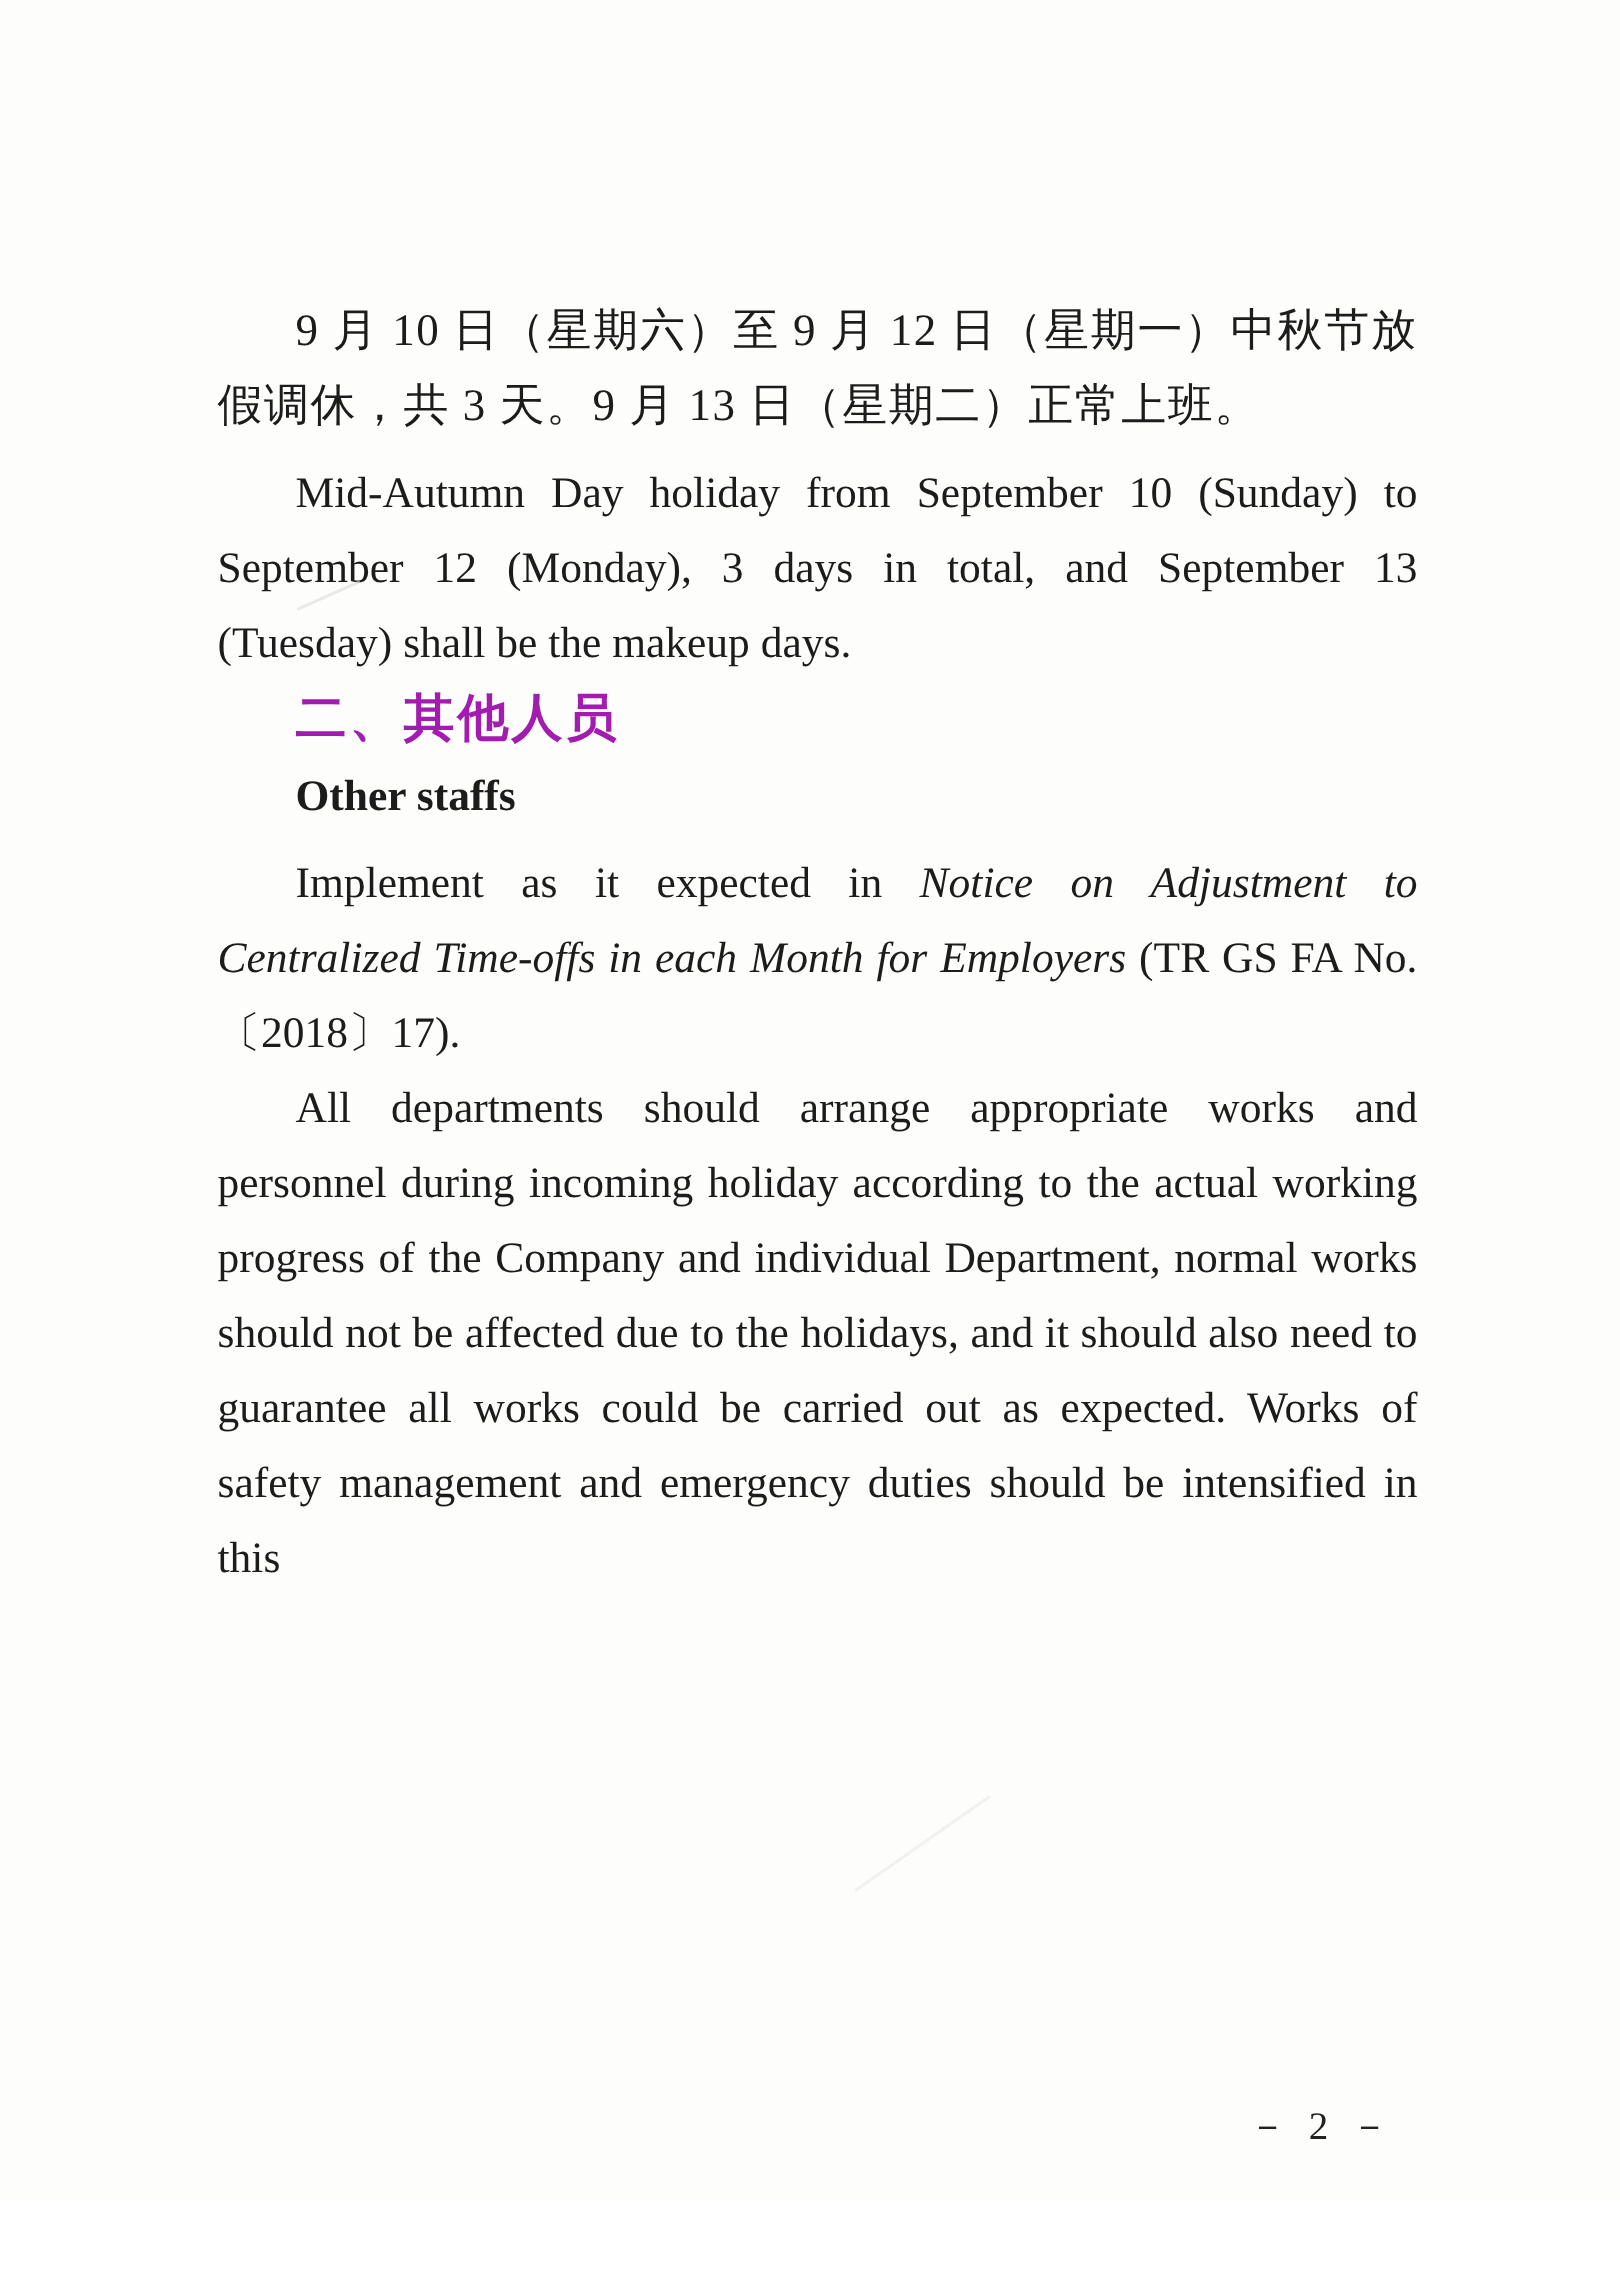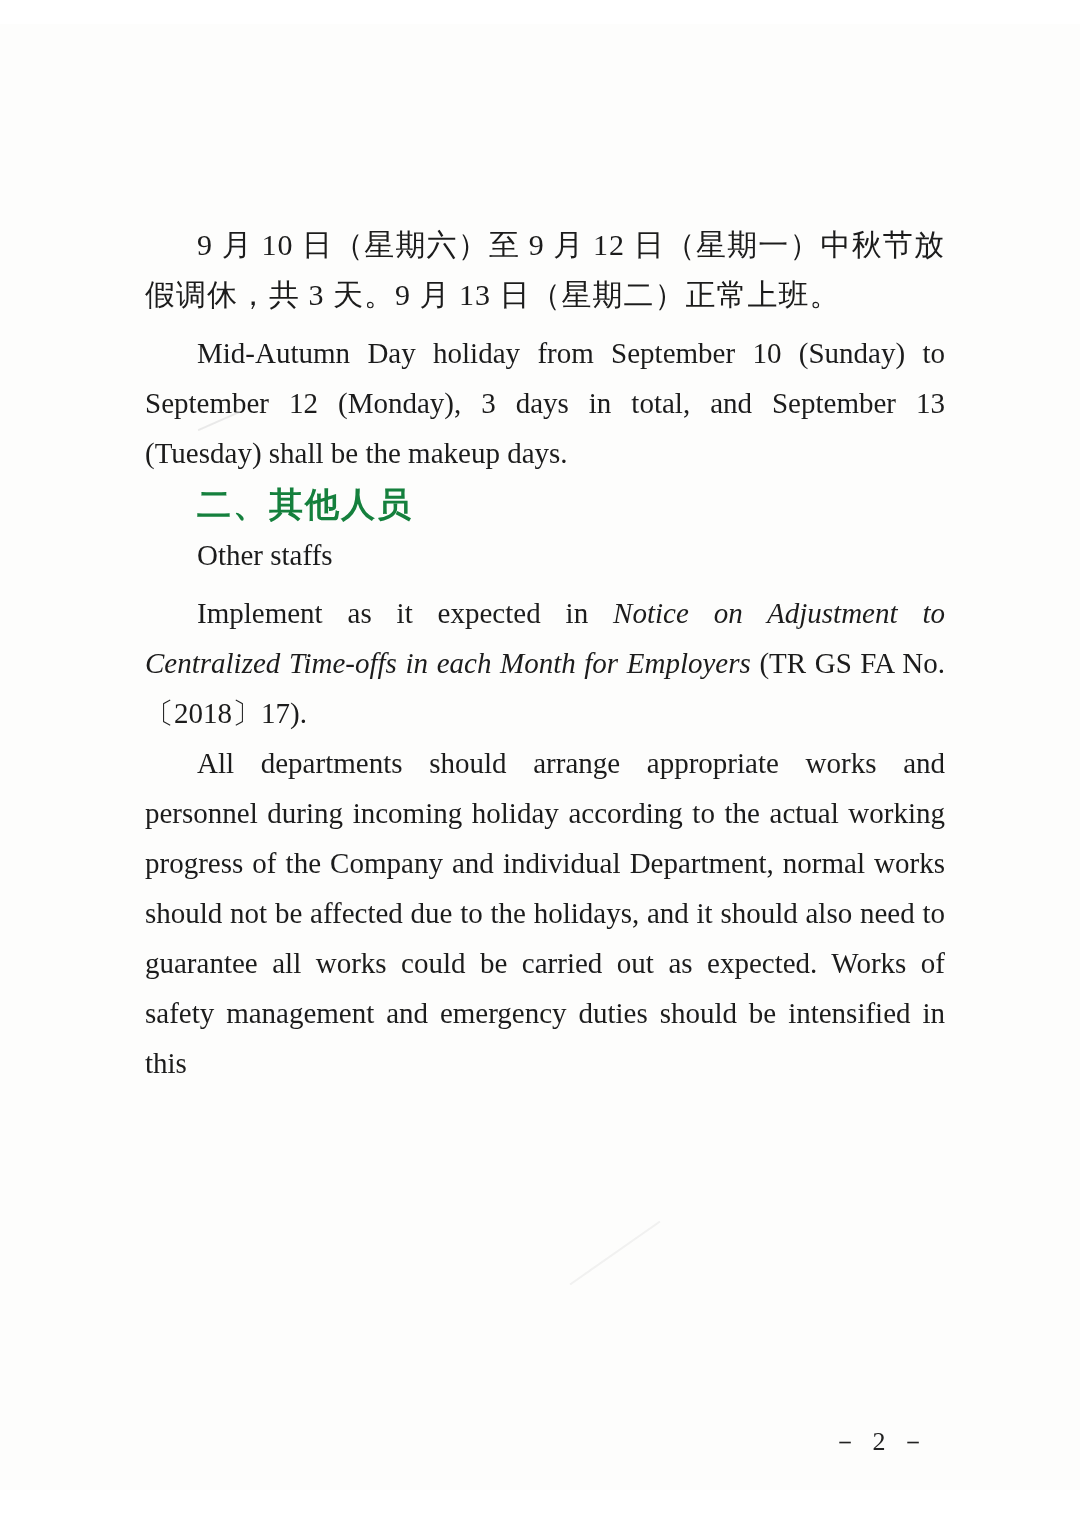--- a/index.html
+++ b/index.html
@@ -8,21 +8,20 @@
     background: #ffffff;
     font-family: "Liberation Serif", "DejaVu Serif", serif;
   }
   .page {
     position: relative;
     width: 1080px;
     height: 1466px;
     background: #fdfdfc;
     color: #1c1c1c;
     overflow: hidden;
-    margin-top: 24px;
   }
   .content {
     position: absolute;
     left: 145px;
     top: 196px;
     width: 800px;
   }
   .zh {
     font-size: 30px;
     line-height: 50px;
@@ -31,30 +30,30 @@
     text-indent: 52px;
   }
   .en {
     font-size: 29px;
     line-height: 50px;
     text-align: justify;
     text-indent: 52px;
   }
   .gap { margin-top: 8px; }
   .zh-heading {
-    font-family: Liberation Sans, sans-serif;
+    font-family: Liberation Serif, serif;
     font-weight: bold;
     font-size: 34px;
     line-height: 52px;
     text-indent: 52px;
     letter-spacing: 2px;
-    color: #15803d;
+    color: #a21caf;
   }
   .en-heading {
-    font-weight: normal;
+    font-weight: bold;
     font-size: 29px;
     line-height: 50px;
     text-indent: 52px;
   }
   .notice-title { font-style: italic; }
   .page-number {
     position: absolute;
     top: 1400px;
     right: 150px;
     font-size: 26px;

